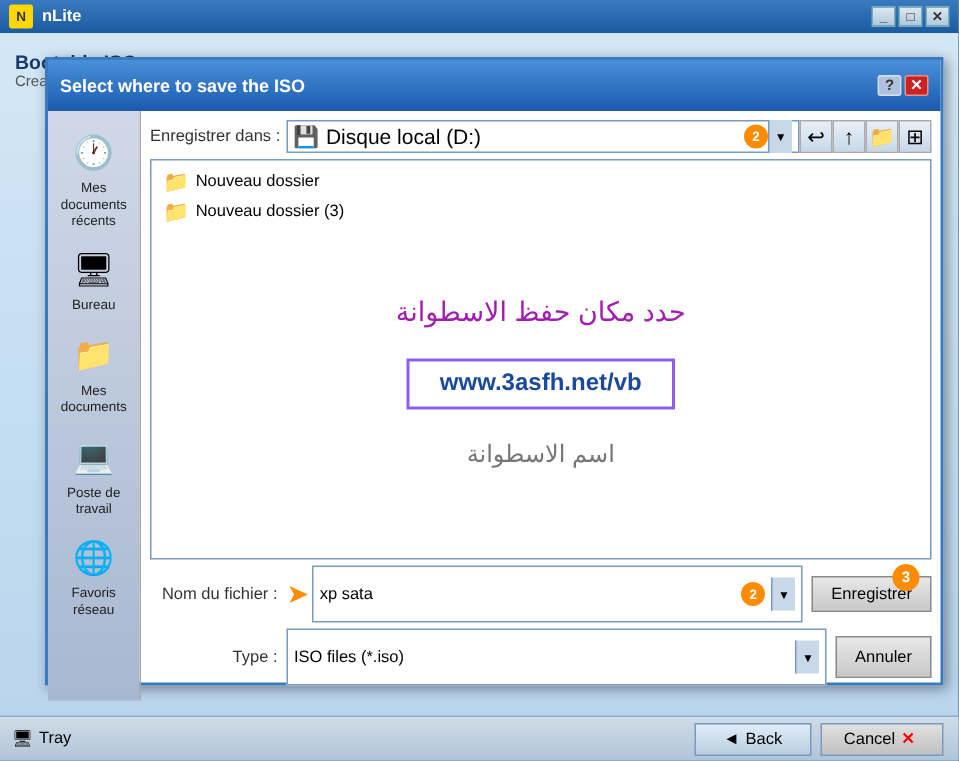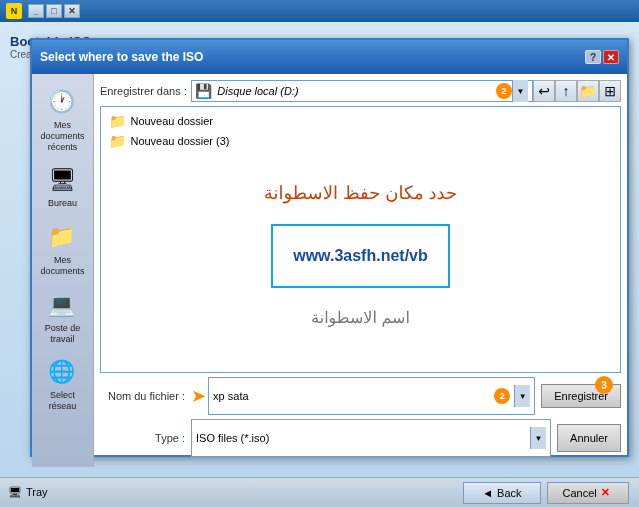--- a/index.html
+++ b/index.html
@@ -200,22 +200,21 @@
       display: flex;
       align-items: center;
       gap: 4px;
       flex: 1;
     }
     .drive-icon {
       font-size: 14px;
     }
     .location-text {
       flex: 1;
-      font-size: 11px;
-      font-style: italic;
+      font-size: 14px;
     }
     .combo-arrow {
       width: 16px;
       height: 22px;
       background: #c8d8e8;
       border-left: 1px solid #7a9abf;
       display: flex;
       align-items: center;
       justify-content: center;
       font-size: 8px;
@@ -276,27 +275,27 @@
       right: 20px;
       bottom: 10px;
       display: flex;
       flex-direction: column;
       align-items: center;
       justify-content: center;
       pointer-events: none;
     }
     .arabic-text-top {
       font-size: 18px;
-      color: #c2410c;
+      color: #a21caf;
       margin-bottom: 20px;
       direction: rtl;
     }
     .url-box {
-      border: 2px solid #0ea5e9;
-      padding: 21px 20px;
+      border: 2px solid #8b5cf6;
+      padding: 6px 20px;
       font-size: 16px;
       font-weight: bold;
       color: #1a4a9e;
       margin-bottom: 20px;
       background: rgba(255,255,255,0.8);
     }
     .arabic-text-bottom {
       font-size: 16px;
       color: #777;
       direction: rtl;
@@ -440,20 +439,21 @@
   </style>
 </head>
 <body>
 
 <div class="main-window">
 
   <div class="title-bar">
     <div class="title-bar-icon">
       <span>N</span>
     </div>
+    <span class="title-bar-text">nLite</span>
     <div class="title-bar-controls">
       <div class="tb-btn">_</div>
       <div class="tb-btn">□</div>
       <div class="tb-btn">✕</div>
     </div>
   </div>
 
   <div class="content-area">
     <div class="section-header">
       <div class="section-title">Bootable ISO</div>
@@ -484,21 +484,21 @@
         <div class="sidebar-item-d">
           <div class="sidebar-icon">📁</div>
           <div class="sidebar-label">Mes documents</div>
         </div>
         <div class="sidebar-item-d">
           <div class="sidebar-icon">💻</div>
           <div class="sidebar-label">Poste de travail</div>
         </div>
         <div class="sidebar-item-d">
           <div class="sidebar-icon">🌐</div>
-          <div class="sidebar-label">Select réseau</div>
+          <div class="sidebar-label">Favoris réseau</div>
         </div>
       </div>
 
       <div class="dialog-main">
 
         <div class="toolbar-row">
           <span class="toolbar-label">Enregistrer dans :</span>
           <div class="location-combo">
             <div class="location-combo-inner">
               <span class="drive-icon">💾</span>

